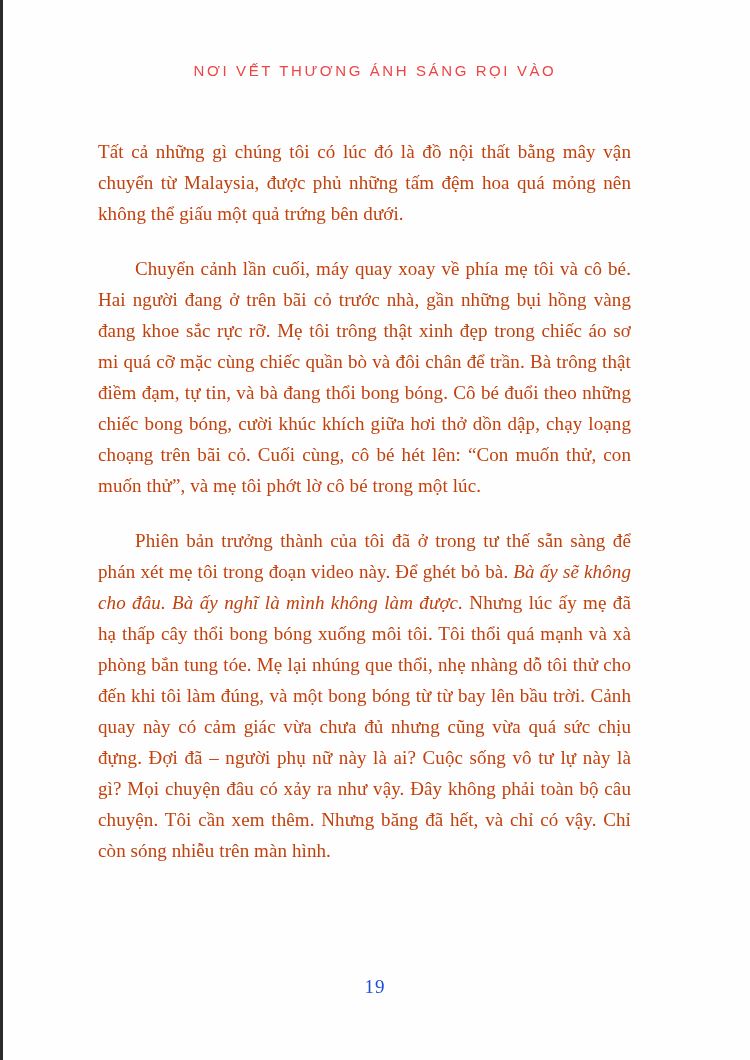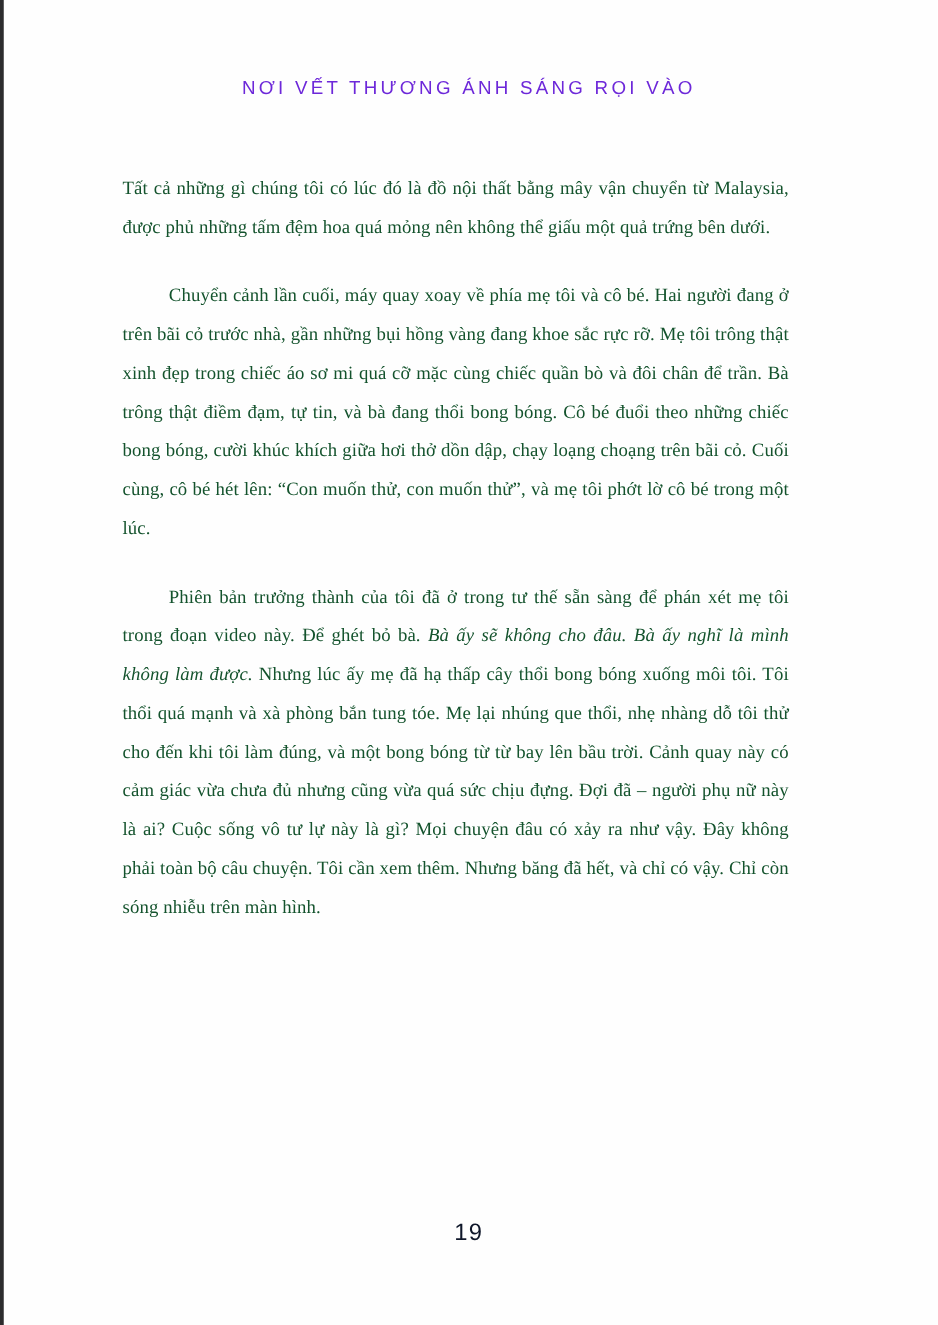--- a/index.html
+++ b/index.html
@@ -26,56 +26,56 @@
   .running-header {
     position: absolute;
     top: 62px;
     left: 0;
     width: 100%;
     text-align: center;
     font-family: "Liberation Sans", sans-serif;
     font-size: 15px;
     font-weight: 500;
     letter-spacing: 2.6px;
-    color: #6d28d9;
+    color: #ef4444;
   }
   .body-text {
     position: absolute;
     left: 98px;
     top: 136px;
     width: 533px;
   }
   .body-text p {
     margin: 0;
     text-align: justify;
-    font-size: 15px;
+    font-size: 19px;
     line-height: 31px;
-    color: #14532d;
+    color: #c2410c;
     letter-spacing: 0.1px;
     font-family: Liberation Serif, serif;
   }
   .body-text p + p {
     margin-top: 9px;
   }
   .body-text p.indent {
     text-indent: 37px;
     margin-top: 24px;
   }
   .body-text em {
     font-style: italic;
   }
   .page-number {
     position: absolute;
     top: 976px;
     left: 0;
     width: 100%;
     text-align: center;
-    font-family: Liberation Sans, sans-serif;
+    font-family: Liberation Serif, serif;
     font-size: 19px;
-    color: #0f172a;
+    color: #1d4ed8;
     letter-spacing: 1px;
   }
 </style>
 </head>
 <body>
 
 <div class="page">
   <div class="spine-rule"></div>
 
   <div class="running-header">NƠI VẾT THƯƠNG ÁNH SÁNG RỌI VÀO</div>

